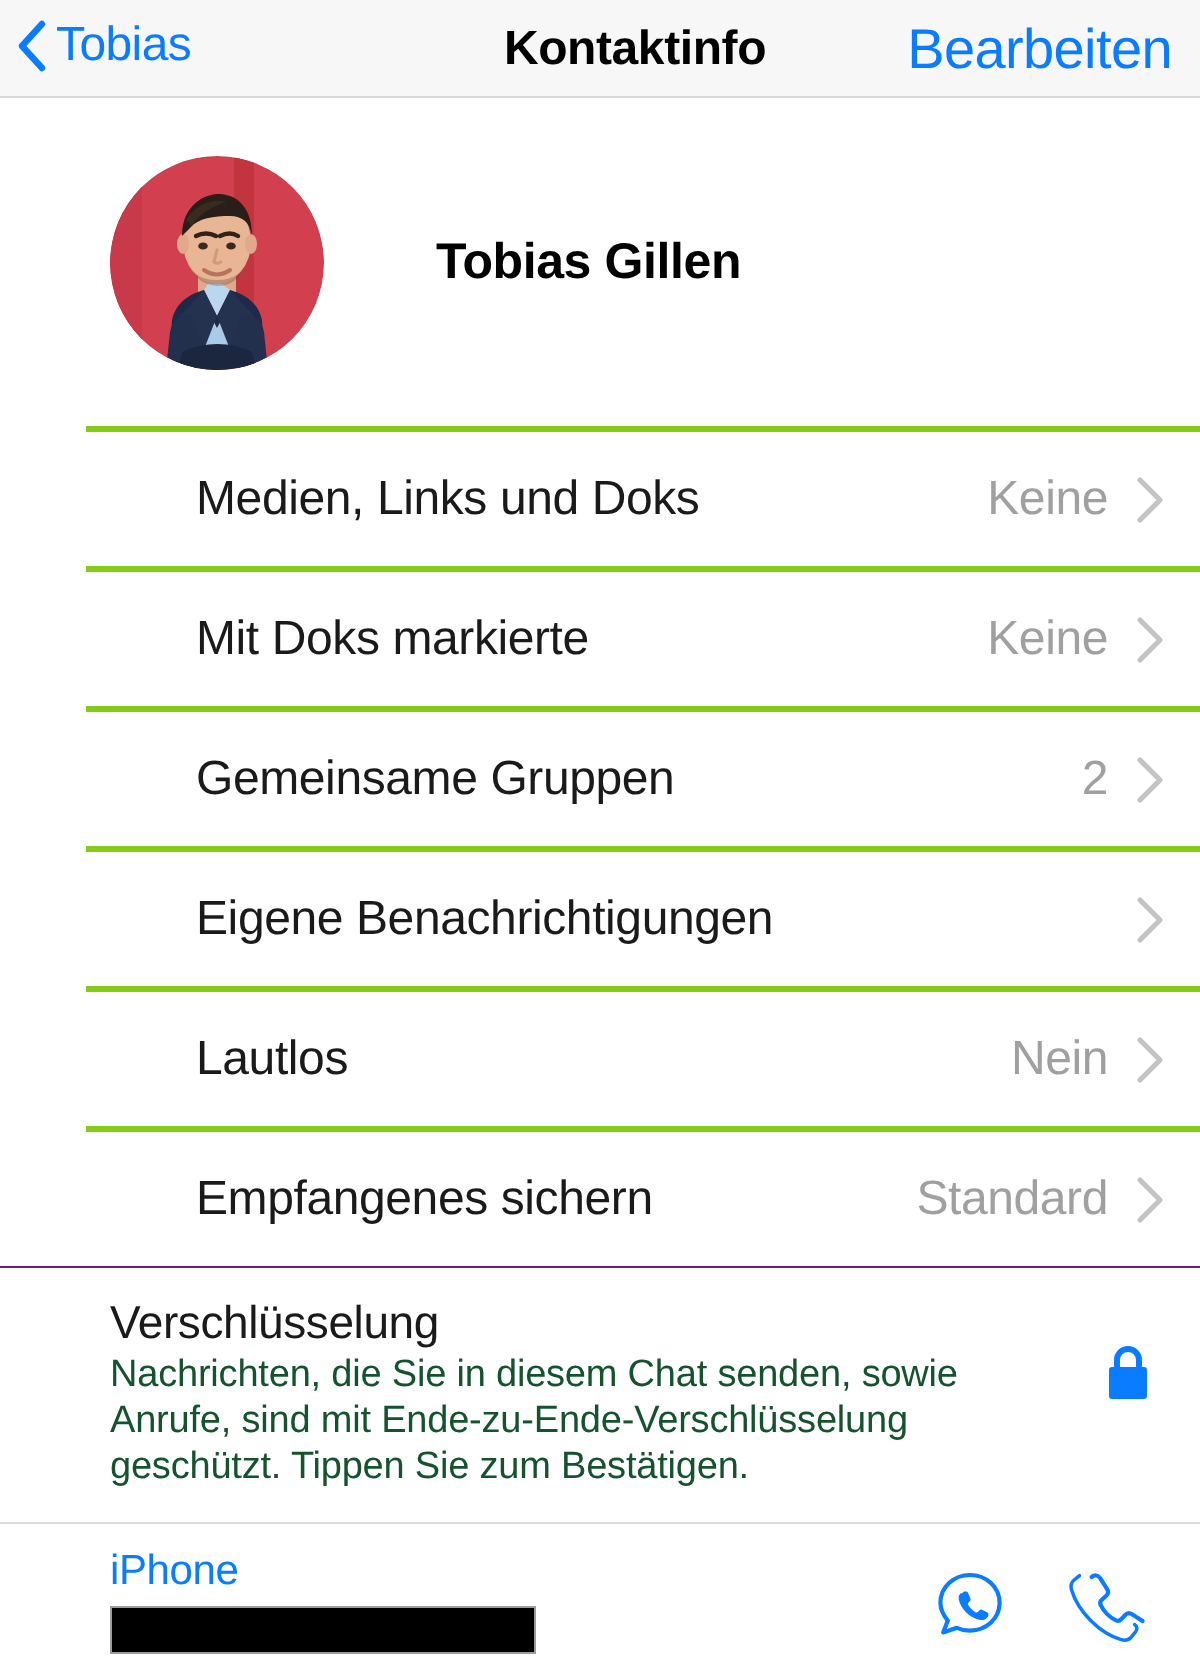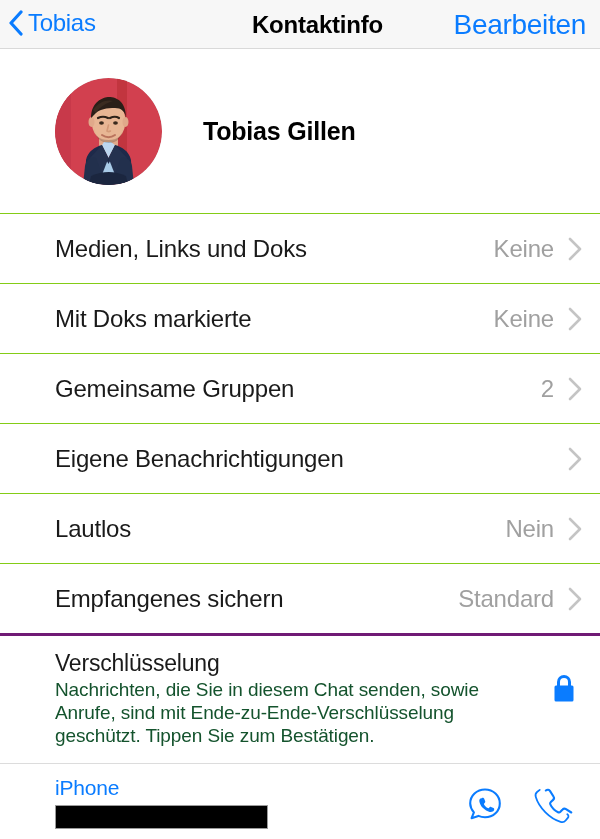--- a/index.html
+++ b/index.html
@@ -52,51 +52,52 @@
     padding-left:55px;
   }
   .avatar {
     width:107px; height:107px; border-radius:50%;
     overflow:hidden; flex:0 0 auto;
     background:#d3d3d3;
     position:relative;
   }
   .avatar svg { display:block; width:107px; height:107px; }
   .contact-name {
-    margin-left:41px;
+    margin-left:56px;
     font-size:25px; font-weight:bold; color:#000;
     letter-spacing:-0.2px;
   }
 
   
   .list { position:relative; }
   .row {
     position:relative;
     height:70px;
     display:flex; align-items:center;
     padding-left:55px; padding-right:18px;
-    border-top:1px solid #84cc16;
-    cursor:pointer;
+    border-top:3px solid #84cc16;
+    cursor:pointer;
+    margin-left:43px;
   }
   .row-label {
     font-size:24px; color:#1a1a1a; letter-spacing:-0.2px;
     flex:1 1 auto;
   }
   .row-value {
     font-size:24px; color:#a0a0a0; letter-spacing:-0.2px;
     margin-right:14px;
   }
   .chev {
     width:14px; height:24px; flex:0 0 auto; display:block;
   }
 
   
   .encryption {
     position:relative;
-    border-top:3px solid #701a75;
+    border-top:1px solid #701a75;
     padding:14px 18px 16px 55px;
     display:flex; align-items:flex-start;
     cursor:pointer;
     min-height:121px;
   }
   .enc-text { flex:1 1 auto; padding-right:20px; }
   .enc-title {
     font-size:23px; color:#1a1a1a; letter-spacing:-0.2px;
     margin-bottom:1px;
   }

